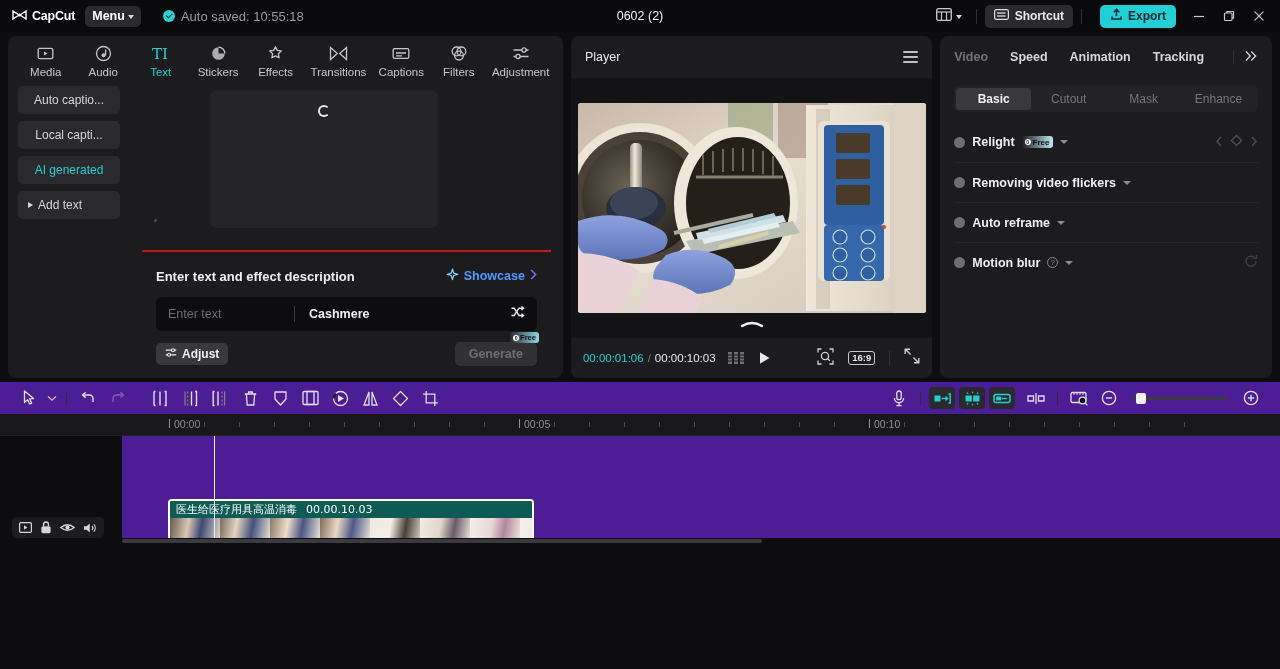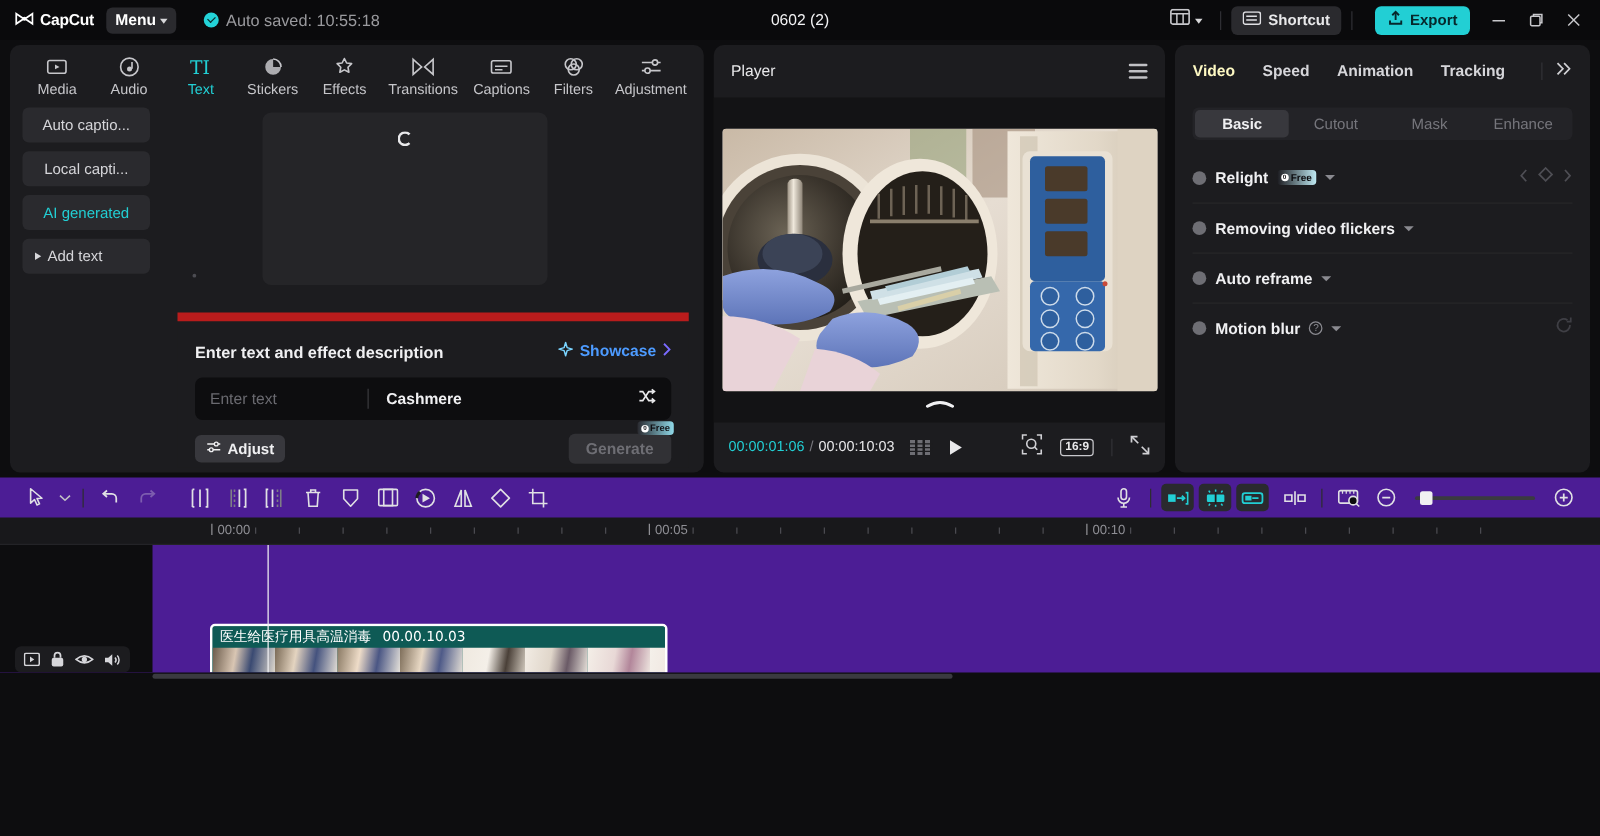--- a/index.html
+++ b/index.html
@@ -82,21 +82,21 @@
   .preview-card {
     position: absolute; left: 82px; top: 8px; width: 228px; height: 138px; background: #252528;
     border-radius: 7px; display: flex; align-items: flex-start; justify-content: center;
   }
   .spinner { width: 12px; height: 12px; border: 2px solid #e8e8ea; border-right-color: transparent;
              border-radius: 50%; margin-top: 15px; }
   .dot-left { position: absolute; left: 26px; top: 137px; width: 3px; height: 3px; background: #4c4c52; border-radius: 50%;}
 
   .promptbox {
     position: absolute; left: 14px; right: 12px; top: 168px; bottom: 4px;
-    background: #1c1c1f; border-top: 7px solid #b91c1c; padding: 16px 14px 0 14px;
+    background: #1c1c1f; border-top: 2px solid #b91c1c; padding: 16px 14px 0 14px;
   }
   .pb-head { display: flex; align-items: center; justify-content: space-between; }
   .pb-title { font-size: 13px; font-weight: bold; color: #f0f0f2; }
   .showcase { display: flex; align-items: center; gap: 5px; font-size: 12.5px; font-weight: bold; color: #4d9bff; cursor: pointer;}
   .pb-input {
     margin-top: 13px; height: 34px; background: #0d0d0f; border-radius: 6px; display: flex;
     align-items: center; padding: 0 12px; gap: 0;
   }
   .pb-ph { font-size: 12.5px; color: #6a6a70; width: 126px; }
   .pb-sep { width: 1px; height: 16px; background: #38383d; }
@@ -137,21 +137,21 @@
   .ctrl-right { margin-left: auto; display: flex; align-items: center; gap: 14px; }
   .ratio-badge {
     border: 1.4px solid #c8c8cc; border-radius: 3px; font-size: 9.5px; font-weight: bold; color: #e8e8ea;
     padding: 1px 3px; line-height: 1.1; cursor: pointer;
   }
 
   
   .rightpanel { width: 336px; margin-left: 8px; display: flex; flex-direction: column; overflow: hidden; }
   .rtabs { height: 42px; flex: 0 0 42px; display: flex; align-items: center; padding: 0 14px; gap: 0; }
   .rtab { font-size: 12.5px; font-weight: bold; color: #d6d6da; margin-right: 22px; cursor: pointer; }
-  .rtab.active { color: #fef9c3; }
+  .rtab.active { color: #737373; }
   .rtab-more { margin-left: auto; display: flex; align-items: center; gap: 10px; }
   .rsep { width: 1px; height: 14px; background: #313136; }
   .segbar {
     margin: 8px 14px 0 14px; height: 26px; background: #232327; border-radius: 5px; display: flex; align-items: center;
     padding: 2px;
   }
   .seg { flex: 1; height: 22px; display: flex; align-items: center; justify-content: center;
          font-size: 12px; color: #76767c; border-radius: 4px; cursor: pointer; }
   .seg.active { background: #38383d; color: #f0f0f2; font-weight: bold; }
   .rlist { margin-top: 10px; padding: 0 14px; }

